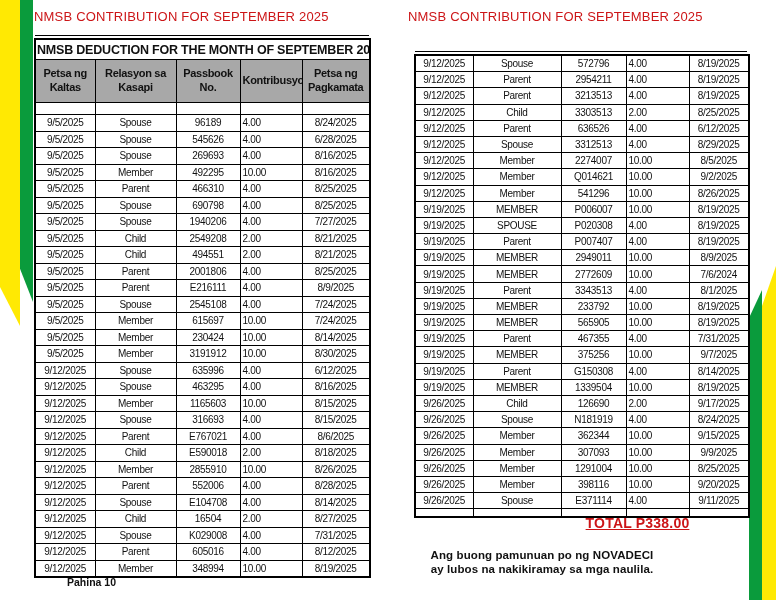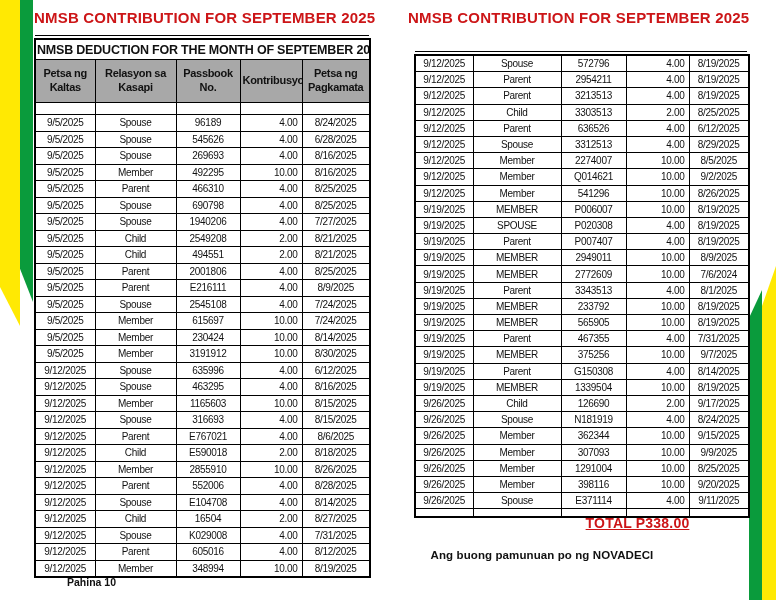--- a/index.html
+++ b/index.html
@@ -12,21 +12,21 @@
   .y-left  { left:0;  top:0; width:20px; height:326px; background:#ffe903;
              clip-path:polygon(0 0,100% 0,100% 100%,0 88%); }
   .g-left  { left:20px; top:0; width:13px; height:302px; background:#0a9b3c;
              clip-path:polygon(0 0,100% 0,100% 100%,0 89%); }
   .g-right { right:14px; top:290px; width:13px; height:310px; background:#0a9b3c;
              clip-path:polygon(0 9%,100% 0,100% 100%,0 100%); }
   .y-right { right:0; top:266px; width:14px; height:334px; background:#ffe903;
              clip-path:polygon(0 12%,100% 0,100% 100%,0 100%); }
 
   .heading {
-    position:absolute; color:#cc1517; font-weight:bold; font-size:15px;
+    position:absolute; color:#cc1517; font-weight:normal; font-size:13px;
     letter-spacing:0.2px; white-space:nowrap;
   }
   .heading-left  { left:34px; top:9px; }
   .heading-right { left:408px; top:9px; }
 
   .tblwrap { position:absolute; }
   .tblwrap-left  { left:34px;  top:38px; width:336px; }
   .tblwrap-right { left:414px; top:54px; width:334px; }
   .hairline { position:absolute; left:1px; right:1px; top:-3px; height:1px; background:#000; }
 
@@ -45,21 +45,21 @@
   }
   .empty-row td { height:11px; }
   .stub-row td  { height:5px; border-bottom:none; }
 
   tbody.data td, .tbl-left .empty-row td {
     font-size:10px; letter-spacing:-0.3px; text-align:center;
     padding:0 2px; white-space:nowrap; color:#111;
   }
   .tbl-left  tbody.data td { height:15.5px; }
   .tbl-right tbody.data td { height:15.2px; }
-  tbody.data td.amt { text-align:right; padding-right:4px; }
+  tbody.data td.amt { text-align:left; padding-right:4px; }
 
   .total {
     position:absolute; left:520px; top:515px; width:235px; text-align:center;
     color:#cc1517; font-weight:bold; font-size:14px; letter-spacing:0.2px; white-space:nowrap;text-decoration:underline;
   }
   .footer-note {
     position:absolute; left:430px; top:548px; width:224px; text-align:center;
     font-weight:bold; font-size:11.5px; line-height:14px; letter-spacing:0.1px; color:#111;
   }
   .pahina { position:absolute; font-weight:bold; font-size:10.5px; color:#111; white-space:nowrap; }
@@ -527,15 +527,16 @@
           <td></td>
       </tr>
     </tbody>
   </table>
 </div>
 
 <div class="total">TOTAL P338.00</div>
 
 <div class="footer-note">
   <div>Ang buong pamunuan po ng NOVADECI</div>
+  <div>ay lubos na nakikiramay sa mga naulila.</div>
 </div>
 
 <div class="pahina pahina-11">Pahina 11</div>
 
 </body></html>

